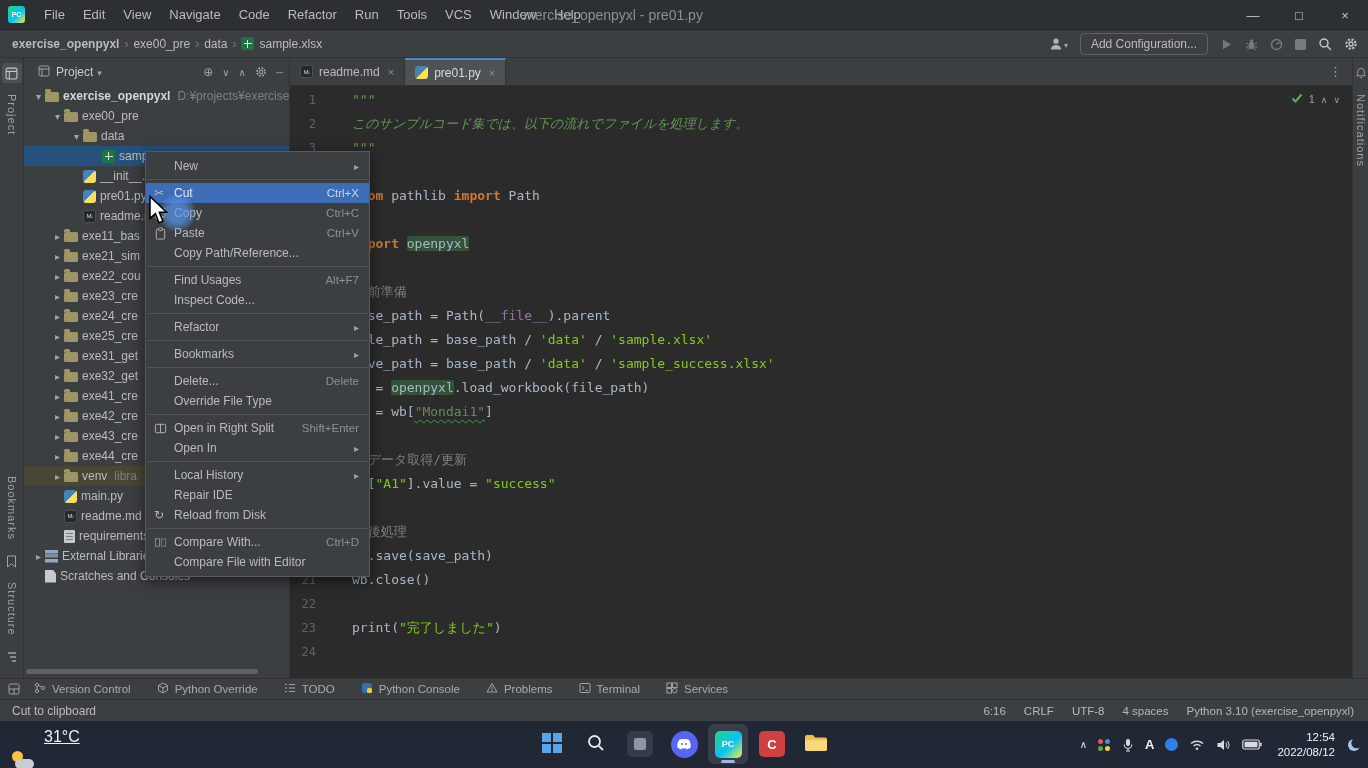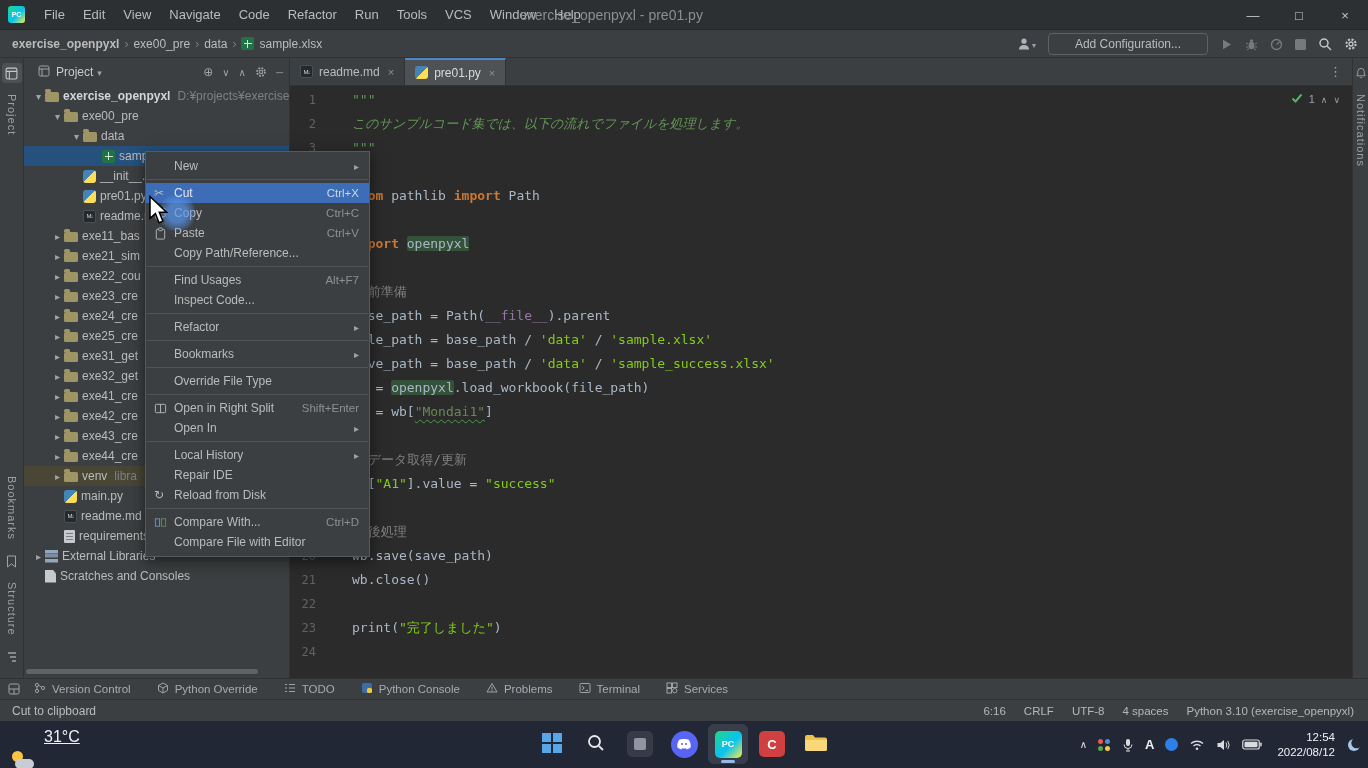--- a/index.html
+++ b/index.html
@@ -26,21 +26,21 @@
              border-bottom:1px solid #323232; display:flex; align-items:center; }
   .breadcrumbs { display:flex; align-items:center; margin-left:12px; gap:5px; }
   .bc-item { display:flex; align-items:center; gap:5px; color:#bbbbbb; }
   .bc-item .blab { font-weight:bold; }
   .bc-item:not(.first) .blab { font-weight:normal; }
   .bc-sep::before { content:"›"; color:#7a7e82; }
   .toolbar-right { position:absolute; right:10px; top:0; height:28px; display:flex; align-items:center; gap:12px; }
   .tbtn { display:flex; align-items:center; }
   .user-caret::after { content:"▾"; font-size:8px; color:#9fa3a8; margin-left:1px; }
   .add-config { background:transparent; border:1px solid #5e6163; border-radius:4px; color:#bbbbbb;
-                font-size:12px; padding:3px 26px; font-family:inherit; }
+                font-size:12px; padding:3px 10px; font-family:inherit; }
 
   
   .stripe-left { position:absolute; left:0; top:58px; bottom:90px; width:24px; background:#3c3f41;
                  border-right:1px solid #323232; display:flex; flex-direction:column; align-items:center; }
   .stripe-right { position:absolute; right:0; top:58px; bottom:90px; width:16px; background:#3c3f41;
                   border-left:1px solid #323232; display:flex; flex-direction:column; align-items:center; }
   .stripe-btn { margin:5px 0; width:20px; height:20px; display:flex; align-items:center; justify-content:center; border-radius:3px; }
   .stripe-btn.active { background:#4d5052; }
   .vtext { writing-mode:vertical-rl; font-size:11px; color:#9da1a6; letter-spacing:1px; margin:6px 0; }
   .stripe-bottom { margin-top:auto; display:flex; flex-direction:column; align-items:center; margin-bottom:6px; }
@@ -775,20 +775,25 @@
         <span class="cm-lab" data-name="menu-item-label">Refactor</span>
         <span class="cm-sub" data-name="submenu-arrow-icon"></span>
       </div>
       <div class="cm-sep" data-name="menu-separator"></div>
       <div class="cm-item" data-name="context-menu-item-bookmarks">
         <span class="cm-ic" data-name="menu-item-icon-empty"></span>
         <span class="cm-lab" data-name="menu-item-label">Bookmarks</span>
         <span class="cm-sub" data-name="submenu-arrow-icon"></span>
       </div>
       <div class="cm-sep" data-name="menu-separator"></div>
+      <div class="cm-item" data-name="context-menu-item-delete">
+        <span class="cm-ic" data-name="menu-item-icon-empty"></span>
+        <span class="cm-lab" data-name="menu-item-label">Delete...</span>
+        <span class="cm-sc" data-name="menu-item-shortcut">Delete</span>
+      </div>
       <div class="cm-item" data-name="context-menu-item-override-file-type">
         <span class="cm-ic" data-name="menu-item-icon-empty"></span>
         <span class="cm-lab" data-name="menu-item-label">Override File Type</span>
       </div>
       <div class="cm-sep" data-name="menu-separator"></div>
       <div class="cm-item" data-name="context-menu-item-open-in-right-split">
         <span class="cm-ic" data-name="split-icon">
           <svg viewBox="0 0 14 14" width="13" height="13">
             <rect x="1.5" y="2.5" width="11" height="9" rx="1" fill="none" stroke="#b6b9bd"></rect>
             <path d="M7 2.5v9" stroke="#b6b9bd"></path>

